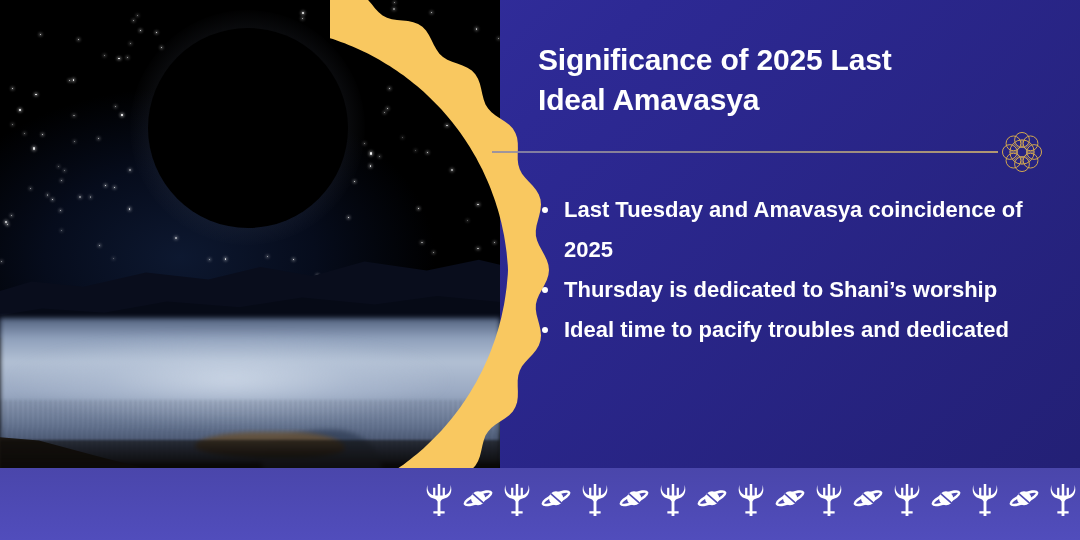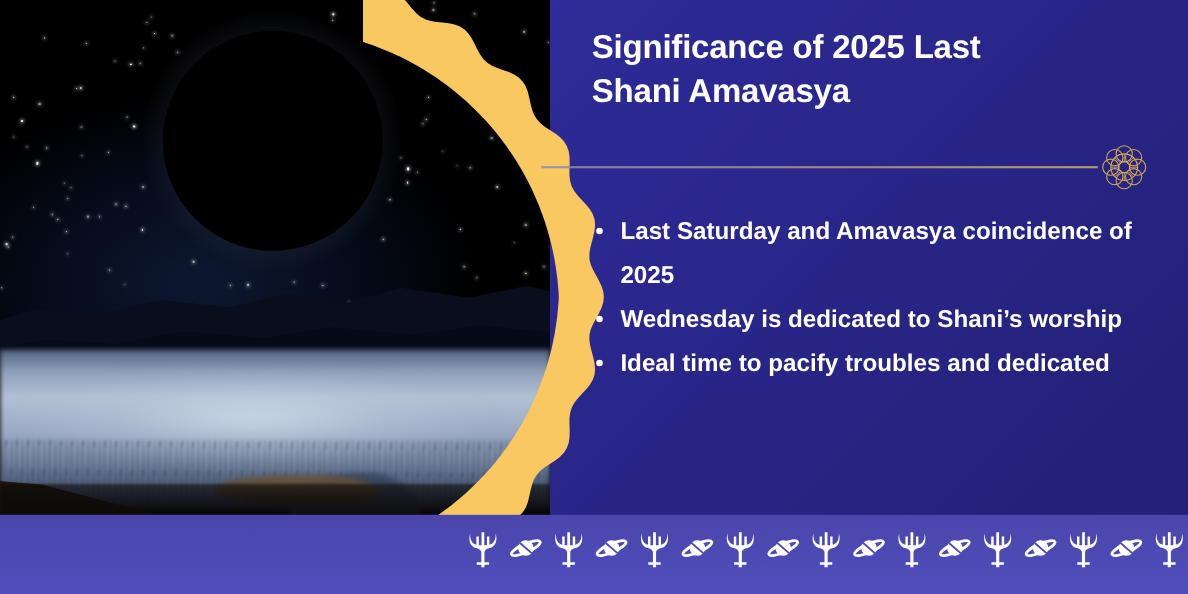--- a/index.html
+++ b/index.html
@@ -150,21 +150,21 @@
   }
 
   
   #content {
     position: absolute;
     left: 500px; top: 0;
     width: 580px; height: 540px;
   }
   #title {
     position: absolute;
-    left: 38px; top: 24px;
+    left: 38px; top: 40px;
     width: 440px;
     color: #ffffff;
     font-size: 30px;
     font-weight: bold;
     line-height: 1.33;
     letter-spacing: -0.2px;
   }
   #rule {
     position: absolute;
     left: -8px; top: 151px;
@@ -339,21 +339,21 @@
   </div>
 
   <svg id="arc" viewBox="0 0 220 552" preserveAspectRatio="none">
     <path id="arcpath" fill="#F9C860" d="M -168.6 -2.8 L -163.1 -2.0 L -157.7 -1.3 L -152.5 -1.0 L -147.5 -1.4 L -142.9 -2.9 L -138.3 -5.2 L -133.9 -8.2 L -129.5 -11.5 L -124.9 -14.6 L -120.1 -17.1 L -115.2 -18.6 L -110.1 -19.0 L -105.0 -18.2 L -99.8 -16.6 L -94.6 -14.6 L -89.5 -12.5 L -84.6 -10.9 L -79.6 -10.1 L -74.7 -10.2 L -69.8 -11.3 L -64.8 -13.1 L -59.7 -15.3 L -54.5 -17.2 L -49.3 -18.6 L -44.2 -19.0 L -39.1 -18.2 L -34.3 -16.4 L -29.6 -13.7 L -25.1 -10.4 L -20.6 -7.2 L -16.2 -4.4 L -11.6 -2.3 L -6.8 -1.2 L -1.8 -1.0 L 3.5 -1.5 L 8.9 -2.3 L 14.4 -3.0 L 19.8 -3.2 L 25.0 -2.4 L 29.7 -0.6 L 34.0 2.2 L 38.0 5.9 L 41.6 10.1 L 45.1 14.4 L 48.7 18.2 L 52.6 21.4 L 57.0 23.7 L 61.8 25.2 L 67.0 26.0 L 72.4 26.5 L 78.0 27.1 L 83.3 28.2 L 88.1 30.0 L 92.4 32.8 L 96.0 36.6 L 98.9 41.0 L 101.5 46.0 L 103.9 50.9 L 106.5 55.6 L 109.4 59.7 L 113.0 63.0 L 117.3 65.7 L 122.1 67.8 L 127.2 69.6 L 132.5 71.5 L 137.4 73.7 L 141.8 76.6 L 145.3 80.3 L 148.0 84.7 L 149.9 89.7 L 151.2 95.0 L 152.4 100.5 L 153.7 105.6 L 155.5 110.4 L 158.1 114.5 L 161.5 118.2 L 165.6 121.4 L 170.2 124.4 L 174.8 127.4 L 179.2 130.8 L 182.8 134.6 L 185.4 138.9 L 187.1 143.8 L 187.8 149.1 L 187.9 154.6 L 187.7 160.1 L 187.7 165.5 L 188.3 170.6 L 189.7 175.3 L 192.0 179.7 L 195.2 183.8 L 198.9 187.8 L 202.7 191.8 L 206.1 196.1 L 208.8 200.6 L 210.5 205.4 L 211.0 210.5 L 210.5 215.8 L 209.3 221.2 L 207.9 226.5 L 206.5 231.8 L 205.8 236.8 L 205.9 241.8 L 207.1 246.6 L 209.1 251.3 L 211.7 256.1 L 214.4 261.0 L 216.8 265.9 L 218.4 270.9 L 219.0 276.0 L 218.4 281.1 L 216.8 286.1 L 214.4 291.0 L 211.7 295.9 L 209.1 300.7 L 207.1 305.4 L 205.9 310.2 L 205.8 315.2 L 206.5 320.2 L 207.9 325.5 L 209.3 330.8 L 210.5 336.2 L 211.0 341.5 L 210.5 346.6 L 208.8 351.4 L 206.1 355.9 L 202.7 360.2 L 198.9 364.2 L 195.2 368.2 L 192.0 372.3 L 189.7 376.7 L 188.3 381.4 L 187.7 386.5 L 187.7 391.9 L 187.9 397.4 L 187.8 402.9 L 187.1 408.2 L 185.4 413.1 L 182.8 417.4 L 179.2 421.2 L 174.8 424.6 L 170.2 427.6 L 165.6 430.6 L 161.5 433.8 L 158.1 437.5 L 155.5 441.6 L 153.7 446.4 L 152.4 451.5 L 151.2 457.0 L 149.9 462.3 L 148.0 467.3 L 145.3 471.7 L 141.8 475.4 L 137.4 478.3 L 132.5 480.5 L 127.2 482.4 L 122.1 484.2 L 117.3 486.3 L 113.0 489.0 L 109.4 492.3 L 106.5 496.4 L 103.9 501.1 L 101.5 506.0 L 98.9 511.0 L 96.0 515.4 L 92.4 519.2 L 88.1 522.0 L 83.3 523.8 L 78.0 524.9 L 72.4 525.5 L 67.0 526.0 L 61.8 526.8 L 57.0 528.3 L 52.6 530.6 L 48.7 533.8 L 45.1 537.6 L 41.6 541.9 L 38.0 546.1 L 34.0 549.8 L 29.7 552.6 L 25.0 554.4 L 19.8 555.2 L 14.4 555.0 L 8.9 554.3 L 3.5 553.5 L -1.8 553.0 L -6.8 553.2 L -11.6 554.3 L -16.2 556.4 L -20.6 559.2 L -25.1 562.4 L -29.6 565.7 L -34.3 568.4 L -39.1 570.2 L -44.2 571.0 L -49.3 570.6 L -54.5 569.2 L -59.7 567.3 L -64.8 565.1 L -69.8 563.3 L -74.7 562.2 L -79.6 562.1 L -84.6 562.9 L -89.5 564.5 L -94.6 566.6 L -99.8 568.6 L -105.0 570.2 L -110.1 571.0 L -115.2 570.6 L -120.1 569.1 L -124.9 566.6 L -129.5 563.5 L -133.9 560.2 L -138.3 557.2 L -142.9 554.9 L -147.5 553.4 L -152.5 553.0 L -157.7 553.3 L -163.1 554.0 L -168.6 554.8 L -153.6 508.6 L -149.6 509.8 L -145.5 511.0 L -141.5 512.0 L -137.4 513.0 L -133.3 514.0 L -129.2 514.8 L -125.1 515.6 L -121.0 516.4 L -116.9 517.0 L -112.7 517.6 L -108.6 518.2 L -104.4 518.6 L -100.3 519.0 L -96.1 519.4 L -91.9 519.6 L -87.8 519.8 L -83.6 519.9 L -79.4 520.0 L -75.2 520.0 L -71.0 519.9 L -66.9 519.8 L -62.7 519.5 L -58.5 519.3 L -54.3 518.9 L -50.2 518.5 L -46.0 518.0 L -41.9 517.4 L -37.7 516.8 L -33.6 516.1 L -29.5 515.4 L -25.4 514.5 L -21.3 513.7 L -17.2 512.7 L -13.2 511.7 L -9.1 510.6 L -5.1 509.4 L -1.1 508.2 L 2.9 506.9 L 6.9 505.6 L 10.8 504.1 L 14.7 502.7 L 18.6 501.1 L 22.5 499.5 L 26.4 497.8 L 30.2 496.1 L 34.0 494.3 L 37.8 492.4 L 41.5 490.5 L 45.2 488.5 L 48.9 486.4 L 52.5 484.3 L 56.1 482.1 L 59.7 479.9 L 63.3 477.6 L 66.8 475.3 L 70.2 472.8 L 73.7 470.4 L 77.1 467.8 L 80.4 465.3 L 83.7 462.6 L 87.0 459.9 L 90.2 457.2 L 93.4 454.4 L 96.5 451.5 L 99.6 448.6 L 102.6 445.6 L 105.6 442.6 L 108.6 439.5 L 111.5 436.4 L 114.3 433.2 L 117.1 430.0 L 119.8 426.8 L 122.5 423.4 L 125.2 420.1 L 127.7 416.7 L 130.3 413.2 L 132.7 409.7 L 135.1 406.2 L 137.5 402.6 L 139.8 399.0 L 142.0 395.3 L 144.2 391.6 L 146.3 387.9 L 148.3 384.1 L 150.3 380.3 L 152.3 376.4 L 154.1 372.5 L 155.9 368.6 L 157.6 364.7 L 159.3 360.7 L 160.9 356.7 L 162.4 352.6 L 163.9 348.5 L 165.3 344.4 L 166.6 340.3 L 167.9 336.2 L 169.1 332.0 L 170.2 327.8 L 171.3 323.5 L 172.2 319.3 L 173.1 315.0 L 174.0 310.8 L 174.7 306.5 L 175.4 302.1 L 176.0 297.8 L 176.6 293.5 L 177.0 289.1 L 177.4 284.8 L 177.8 280.4 L 178.0 276.0 L 177.8 271.6 L 177.4 267.2 L 177.0 262.9 L 176.6 258.5 L 176.0 254.2 L 175.4 249.9 L 174.7 245.5 L 174.0 241.2 L 173.1 237.0 L 172.2 232.7 L 171.3 228.5 L 170.2 224.2 L 169.1 220.0 L 167.9 215.8 L 166.6 211.7 L 165.3 207.6 L 163.9 203.5 L 162.4 199.4 L 160.9 195.3 L 159.3 191.3 L 157.6 187.3 L 155.9 183.4 L 154.1 179.5 L 152.3 175.6 L 150.3 171.7 L 148.3 167.9 L 146.3 164.1 L 144.2 160.4 L 142.0 156.7 L 139.8 153.0 L 137.5 149.4 L 135.1 145.8 L 132.7 142.3 L 130.3 138.8 L 127.7 135.3 L 125.2 131.9 L 122.5 128.6 L 119.8 125.2 L 117.1 122.0 L 114.3 118.8 L 111.5 115.6 L 108.6 112.5 L 105.6 109.4 L 102.6 106.4 L 99.6 103.4 L 96.5 100.5 L 93.4 97.6 L 90.2 94.8 L 87.0 92.1 L 83.7 89.4 L 80.4 86.7 L 77.1 84.2 L 73.7 81.6 L 70.2 79.2 L 66.8 76.7 L 63.3 74.4 L 59.7 72.1 L 56.1 69.9 L 52.5 67.7 L 48.9 65.6 L 45.2 63.5 L 41.5 61.5 L 37.8 59.6 L 34.0 57.7 L 30.2 55.9 L 26.4 54.2 L 22.5 52.5 L 18.6 50.9 L 14.7 49.3 L 10.8 47.9 L 6.9 46.4 L 2.9 45.1 L -1.1 43.8 L -5.1 42.6 L -9.1 41.4 L -13.2 40.3 L -17.2 39.3 L -21.3 38.3 L -25.4 37.5 L -29.5 36.6 L -33.6 35.9 L -37.7 35.2 L -41.9 34.6 L -46.0 34.0 L -50.2 33.5 L -54.3 33.1 L -58.5 32.7 L -62.7 32.5 L -66.9 32.2 L -71.0 32.1 L -75.2 32.0 L -79.4 32.0 L -83.6 32.1 L -87.8 32.2 L -91.9 32.4 L -96.1 32.6 L -100.3 33.0 L -104.4 33.4 L -108.6 33.8 L -112.7 34.4 L -116.9 35.0 L -121.0 35.6 L -125.1 36.4 L -129.2 37.2 L -133.3 38.0 L -137.4 39.0 L -141.5 40.0 L -145.5 41.0 L -149.6 42.2 L -153.6 43.4 Z"></path>
   </svg>
 
   <div id="content">
 
     <div id="title">
       <span>Significance of 2025 Last</span><br>
-      <span>Shani Amavasya</span>
+      <span>Ideal Amavasya</span>
     </div>
 
     <div id="rule"></div>
 
     <svg id="ornament" viewBox="0 0 60 60">
       <g fill="none" stroke="#D4A94E" stroke-width="1.1">
         <circle cx="30" cy="30" r="13.5"></circle>
         <circle cx="30" cy="16.5" r="8.2"></circle>
         <circle cx="39.5" cy="20.4" r="8.2"></circle>
         <circle cx="43.5" cy="30" r="8.2"></circle>
@@ -365,22 +365,22 @@
       </g>
       <g fill="none" stroke="#E0BA62" stroke-width="0.8">
         <circle cx="30" cy="30" r="5.6"></circle>
         <path d="M30 24.4 L30 16.5 M34 25.4 L39.5 20.4 M35.6 30 L43.5 30
                  M34 34.6 L39.5 39.6 M30 35.6 L30 43.5 M26 34.6 L20.5 39.6
                  M24.4 30 L16.5 30 M26 25.4 L20.5 20.4"></path>
       </g>
     </svg>
 
     <ul id="bullets">
-      <li>Last Saturday and Amavasya coincidence of 2025</li>
-      <li>Wednesday is dedicated to Shani’s worship</li>
+      <li>Last Tuesday and Amavasya coincidence of 2025</li>
+      <li>Thursday is dedicated to Shani’s worship</li>
       <li>Ideal time to pacify troubles and dedicated</li>
     </ul>
   </div>
 
   <div id="iconstrip">
     <div id="iconrow">
         <svg viewBox="0 0 32 38" class="gicon">
           <path fill="#ffffff" d="M3.2 3.0 C2.4 9.5 5.2 13.6 9.4 14.9 L9.4 6.4 L11.9 6.4 L11.9 15.2 L14.6 15.2 L14.6 2.2 L17.4 2.2 L17.4 15.2 L20.1 15.2 L20.1 6.4 L22.6 6.4 L22.6 14.9 C26.8 13.6 29.6 9.5 28.8 3.0 C31.6 11.0 28.0 17.4 22.0 18.4 C19.8 18.8 18.4 20.0 17.6 21.8 L17.6 32.6 L22.3 32.6 L22.3 35.2 L17.6 35.2 L17.6 38.0 L14.4 38.0 L14.4 35.2 L9.7 35.2 L9.7 32.6 L14.4 32.6 L14.4 21.8 C13.6 20.0 12.2 18.8 10.0 18.4 C4.0 17.4 0.4 11.0 3.2 3.0 Z"></path>
         </svg>
         <svg viewBox="0 0 40 34" class="gicon">

